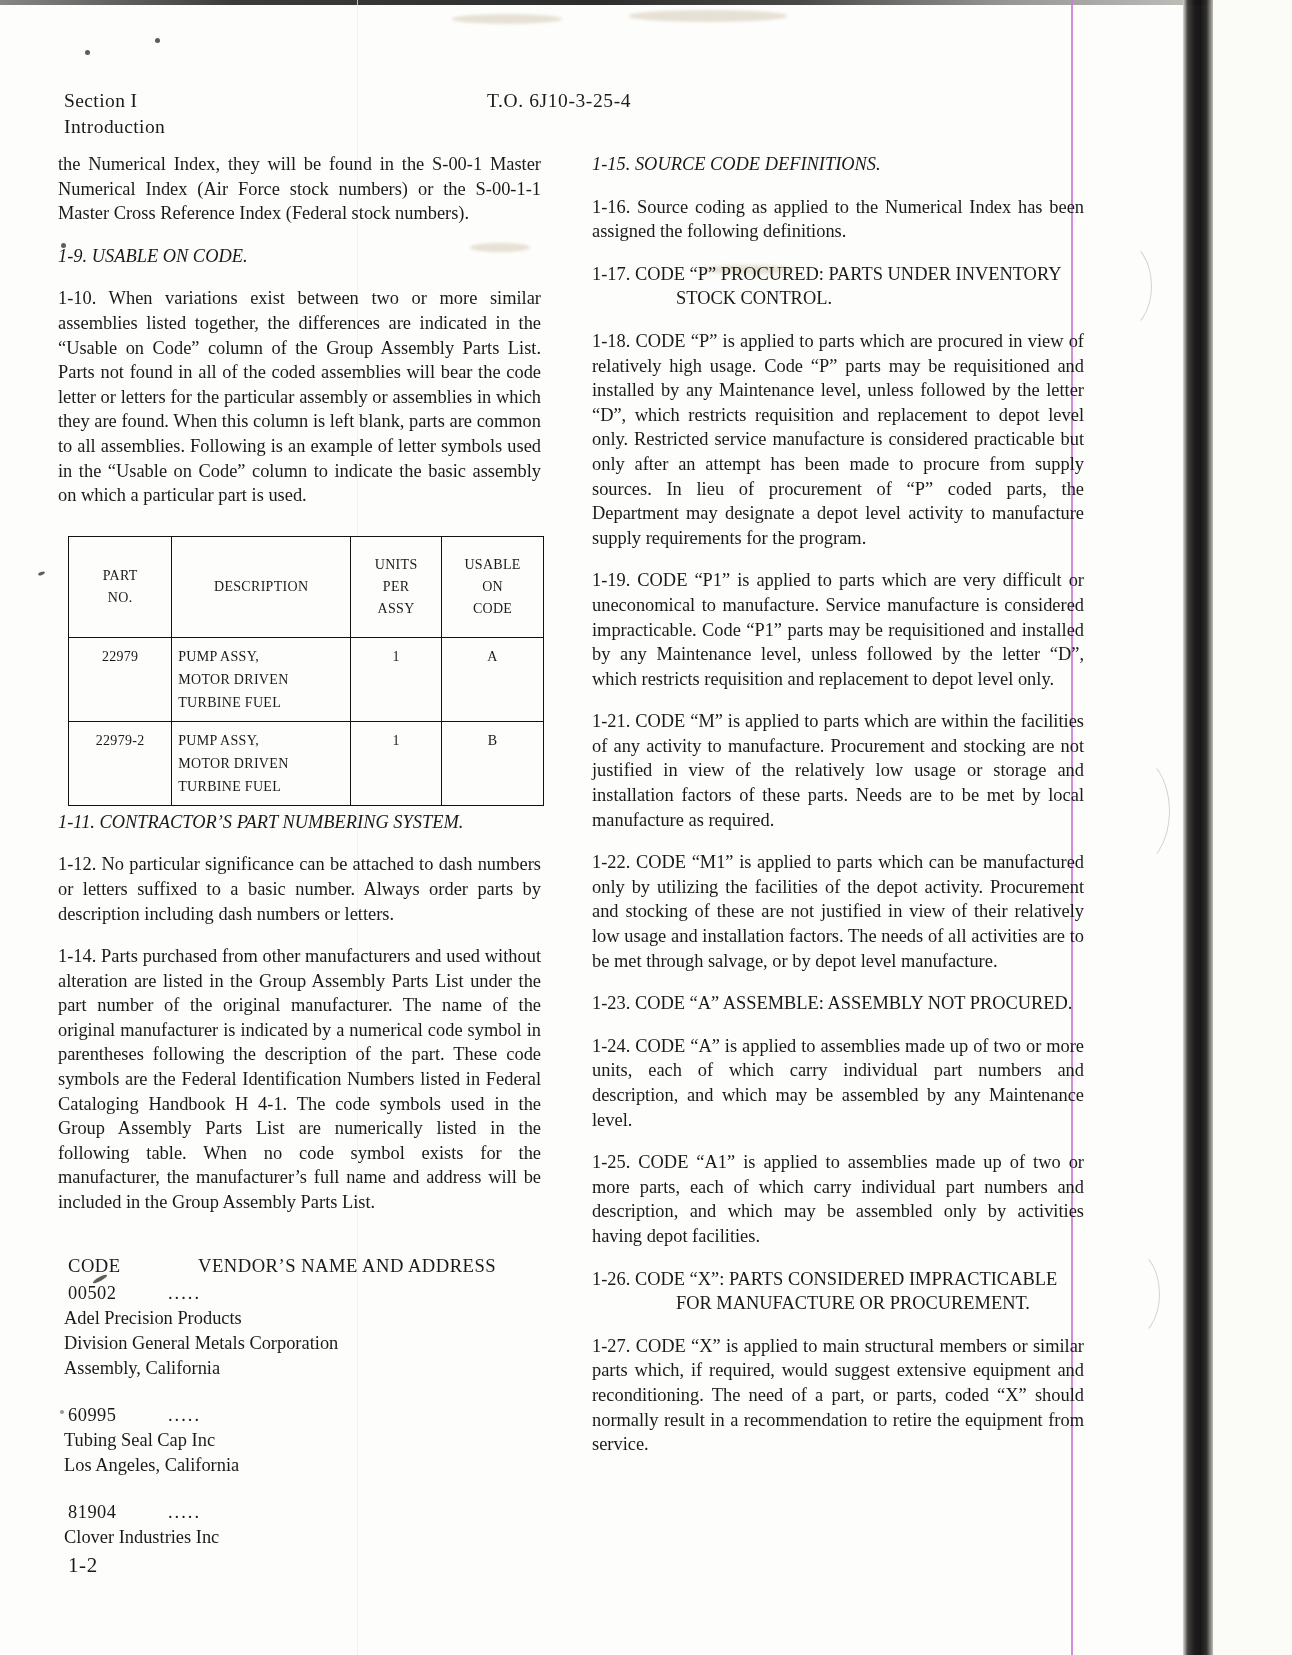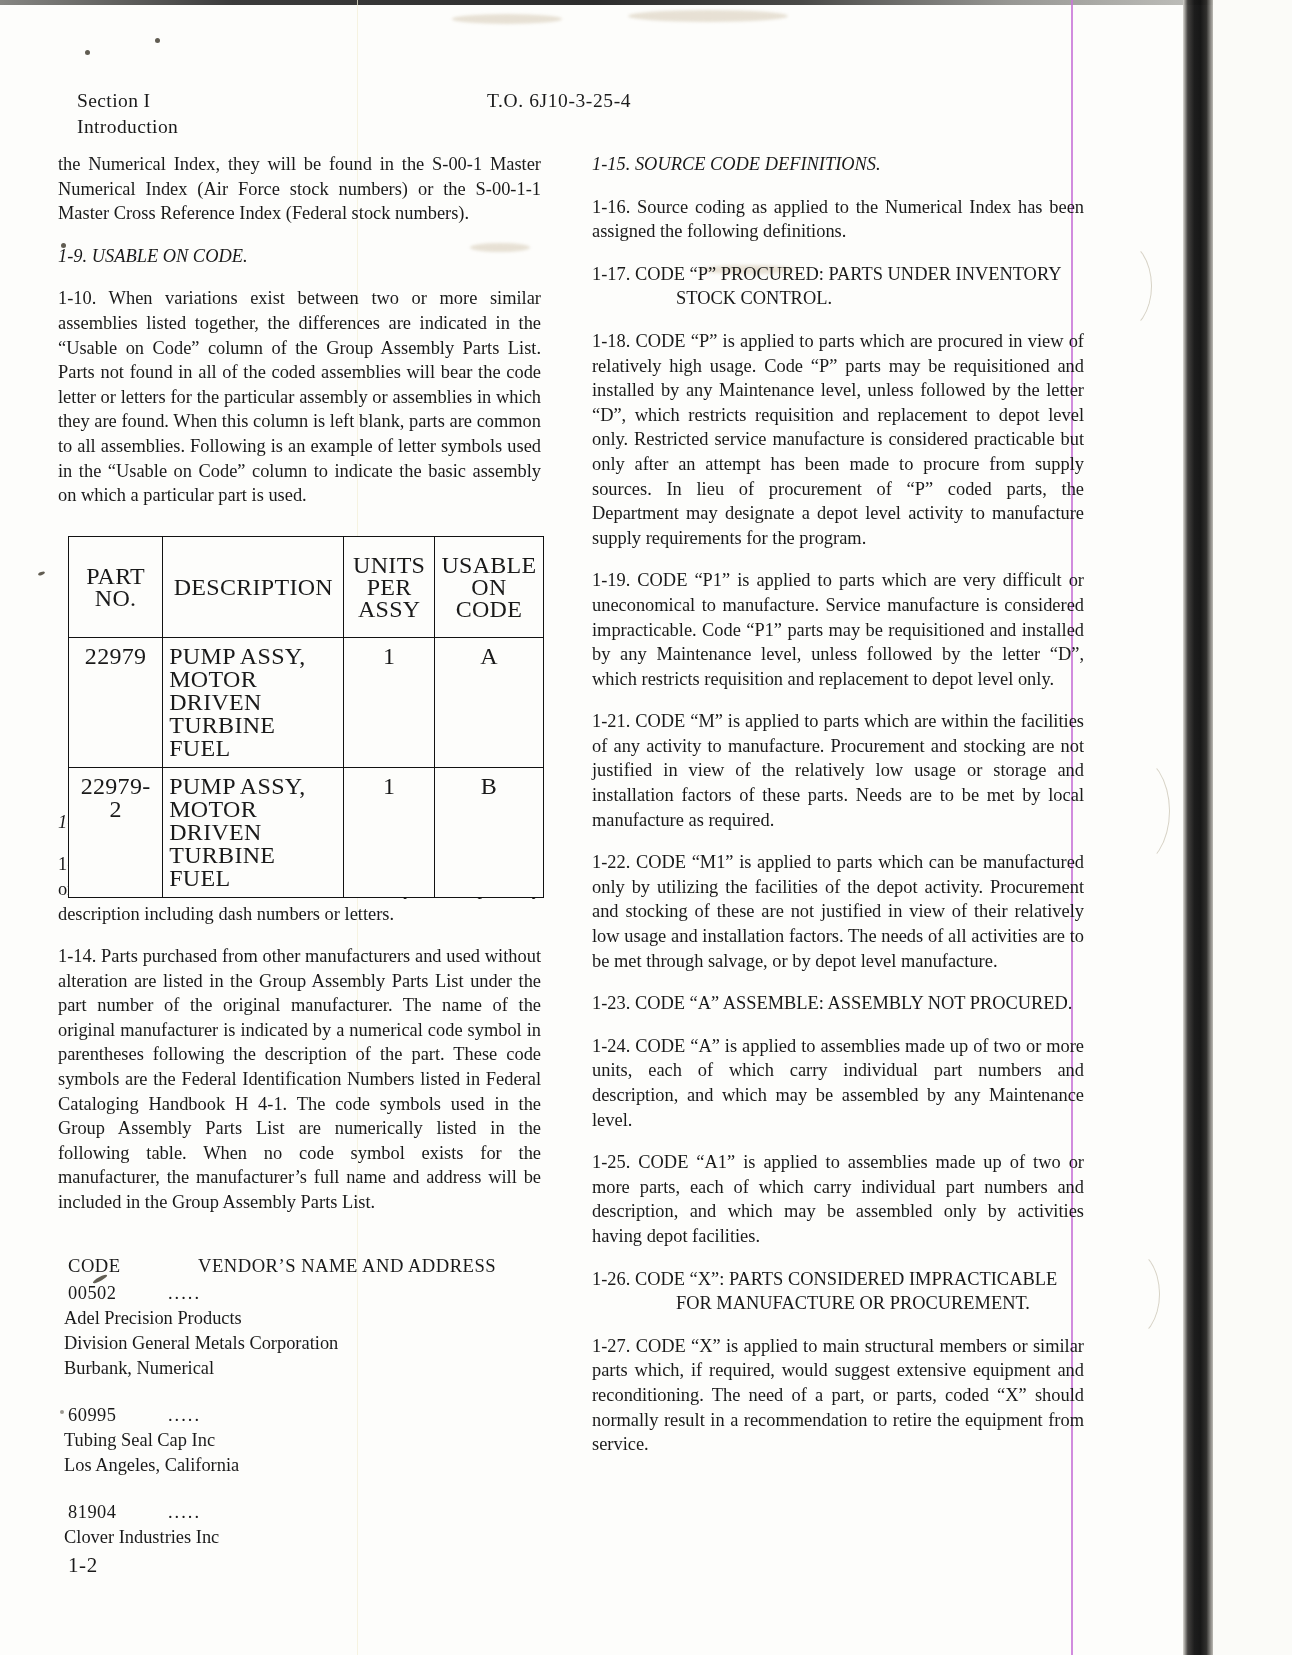--- a/index.html
+++ b/index.html
@@ -73,21 +73,20 @@
     opacity: .9;
   }
 
   
   .hdr-section {
     position: absolute;
     left: 64px; top: 88px;
     font-size: 19.5px;
     letter-spacing: .4px;
     line-height: 26px;
-    margin-left: 13px;
   }
   .hdr-to {
     position: absolute;
     left: 487px; top: 90px;
     font-size: 19.5px;
     letter-spacing: .6px;
   }
 
   
   .col {
@@ -110,21 +109,21 @@
     text-align: left;
   }
   .nojust { text-align: left; font-style: italic; }
 
   
   .parts-table {
     position: absolute;
     left: 68px; top: 536px;
     width: 476px;
     border-collapse: collapse;
-    font-size: 24px;
+    font-size: 14px;
     background: #fdfdfb;
     padding-left: 39px;
   }
   .parts-table td, .parts-table th {
     border: 1.5px solid #121212;
     padding: 7px 6px;
     font-weight: normal;
     vertical-align: top;
     letter-spacing: .3px;
   }
@@ -269,21 +268,21 @@
       <span class="vh-code">CODE</span>
       <span class="vh-name">VENDOR’S NAME AND ADDRESS</span>
     </div>
 
     <div class="vendor-row">
       <span class="v-code">00502</span>
       <span class="v-dots">.....</span>
       <span class="v-lines">
         <span>Adel Precision Products</span>
         <span>Division General Metals Corporation</span>
-        <span>Burbank, Numerical</span>
+        <span>Assembly, California</span>
       </span>
     </div>
 
     <div class="vendor-row">
       <span class="v-code">60995</span>
       <span class="v-dots">.....</span>
       <span class="v-lines">
         <span>Tubing Seal Cap Inc</span>
         <span>Los Angeles, California</span>
       </span>

